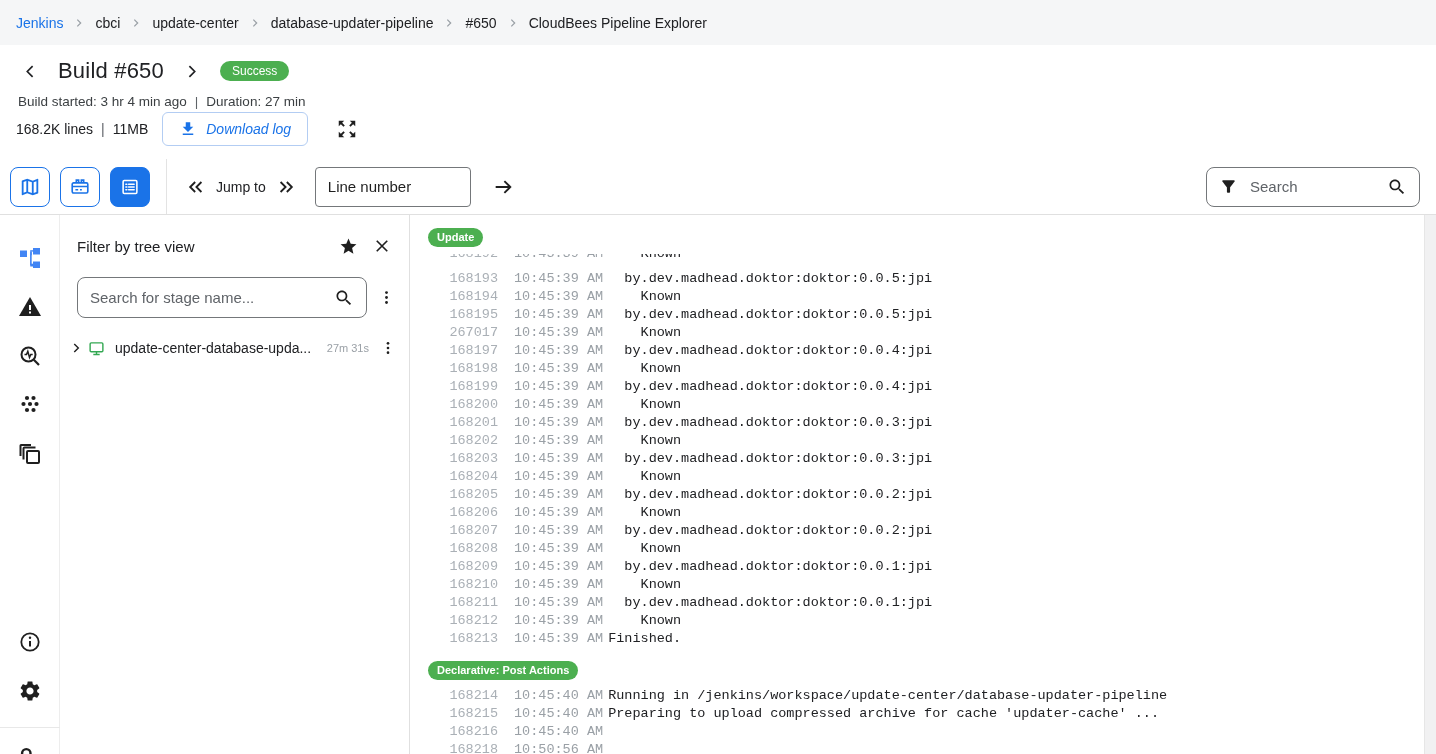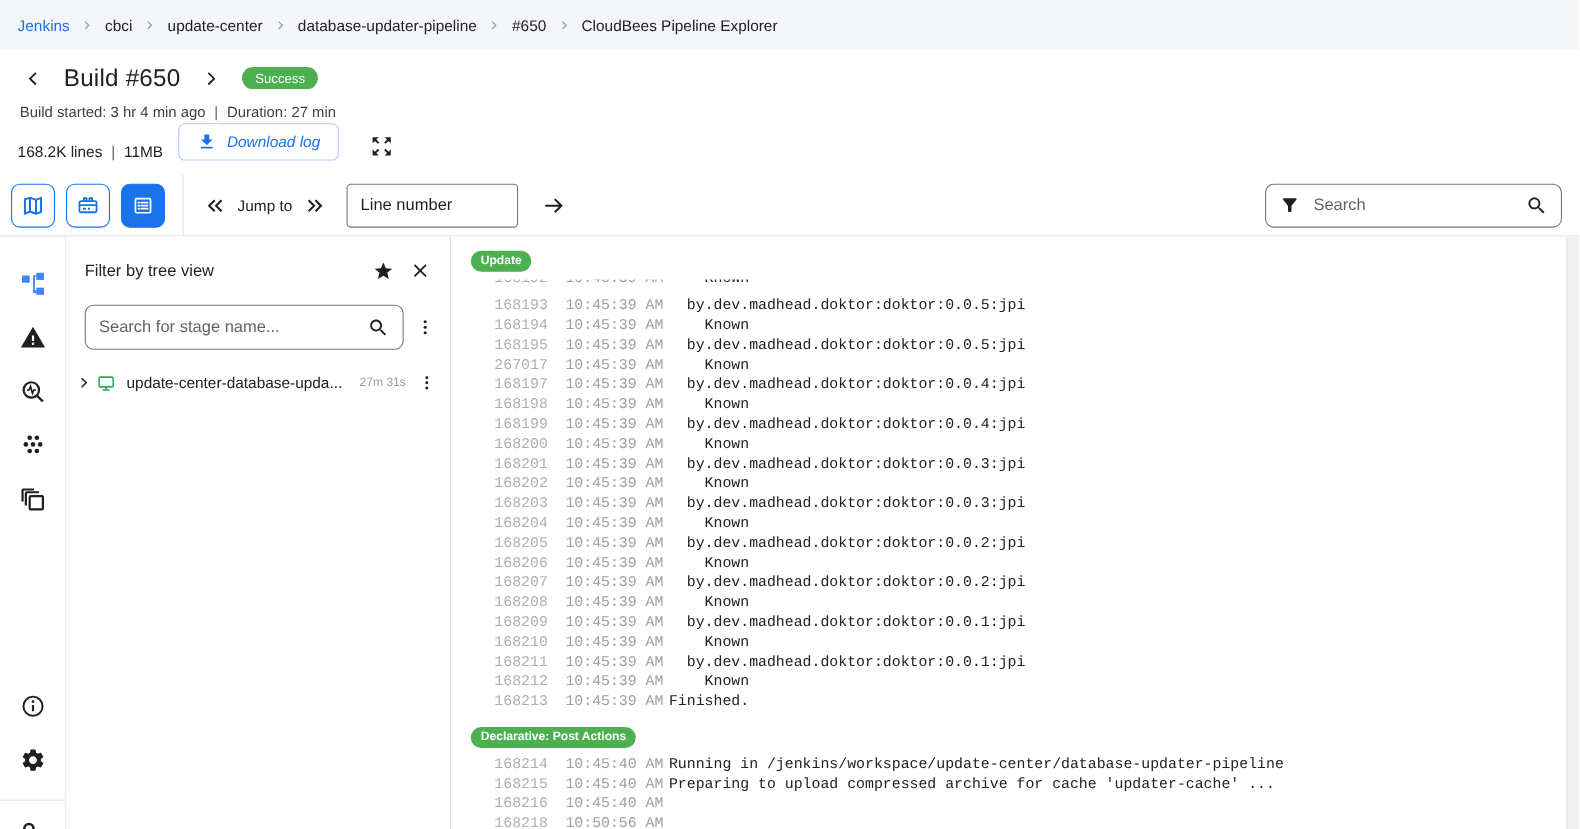--- a/index.html
+++ b/index.html
@@ -20,37 +20,37 @@
   .crumb-sep{ color:#9aa0a6; display:flex; }
 
   
   .build-header{ padding:12px 16px 13px 16px; display:flex; justify-content:space-between; align-items:flex-start;flex-direction:column;}
   .title-row{ display:flex; align-items:center; gap:14px;}
   .nav-chev{ width:28px; height:28px; color:var(--text);}
   .build-title{ font-size:22px; font-weight:500; letter-spacing:.2px;}
   .status-pill{ background:var(--success); color:#fff; font-size:12px; font-weight:500; padding:4px 12px; border-radius:12px; line-height:1;}
   .build-meta{ margin-top:9px; font-size:13.5px; color:#3c4043; padding-left:2px;}
   .meta-sep,.stat-sep{ color:var(--text-secondary); margin:0 8px;}
-  .bh-right{ display:flex; align-items:flex-end; margin-top:3px;}
+  .bh-right{ display:flex; align-items:center; margin-top:3px;}
   .log-stats{ font-size:14px; color:var(--text); margin-right:14px;}
   .download-btn{ height:34px; padding:0 16px; border:1px solid #b3cdf3; border-radius:6px; color:var(--accent); font-size:14px; font-weight:500; gap:9px; background:#fff;}
   .expand-btn{ margin-left:26px; margin-right:6px; width:26px; height:26px; color:#1f1f1f;}
 
   
   .toolbar{ height:56px; display:flex; align-items:center; padding:0 16px 0 10px; border-bottom:1px solid var(--border);}
   .view-btn{ width:40px; height:40px; border:1.5px solid var(--accent); border-radius:8px; color:var(--accent); margin-right:10px; background:#fff;}
   .view-btn.active{ background:var(--accent); color:#fff; border-color:var(--accent);}
   .tb-divider{ width:1px; align-self:stretch; background:#e3e3e3; margin:0 16px 0 6px;}
   .jump-group{ display:flex; align-items:center;}
   .chev-btn{ width:26px; height:26px; color:#1f1f1f;}
   .jump-label{ font-size:14px; margin:0 7px; color:var(--text);}
   .line-input{ margin-left:16px; width:156px; height:40px; border:1px solid var(--input-border); border-radius:4px; padding:0 12px; font-size:15px; outline:none; color:var(--text);}
   .line-input::placeholder{ color:#1f1f1f; opacity:1;}
   .go-btn{ margin-left:18px; width:28px; height:28px; color:#1f1f1f;}
-  .search-box{ margin-left:auto; width:270px; height:40px; border:1px solid var(--input-border); border-radius:8px; display:flex; align-items:center; padding:0 12px; gap:12px; background:#fff;}
+  .search-box{ margin-left:auto; width:214px; height:40px; border:1px solid var(--input-border); border-radius:8px; display:flex; align-items:center; padding:0 12px; gap:12px; background:#fff;}
   .search-box input{ flex:1; border:none; outline:none; font-size:15px; color:var(--text); min-width:0;}
   .search-box input::placeholder{ color:var(--text-secondary); opacity:1;}
   .search-box svg{ flex:none; color:#1f1f1f;}
 
   
   .content{ display:flex; height:567px;}
   .rail{ width:60px; flex:none; border-right:1px solid #ededed; display:flex; flex-direction:column; align-items:center; padding-top:30px;}
   .rail-btn{ width:26px; height:26px; margin-bottom:23px; color:#1f1f1f;}
   .rail-btn.active{ color:#4285f4;}
   .rail-bottom{ margin-top:auto; display:flex; flex-direction:column; align-items:center; width:100%;}

